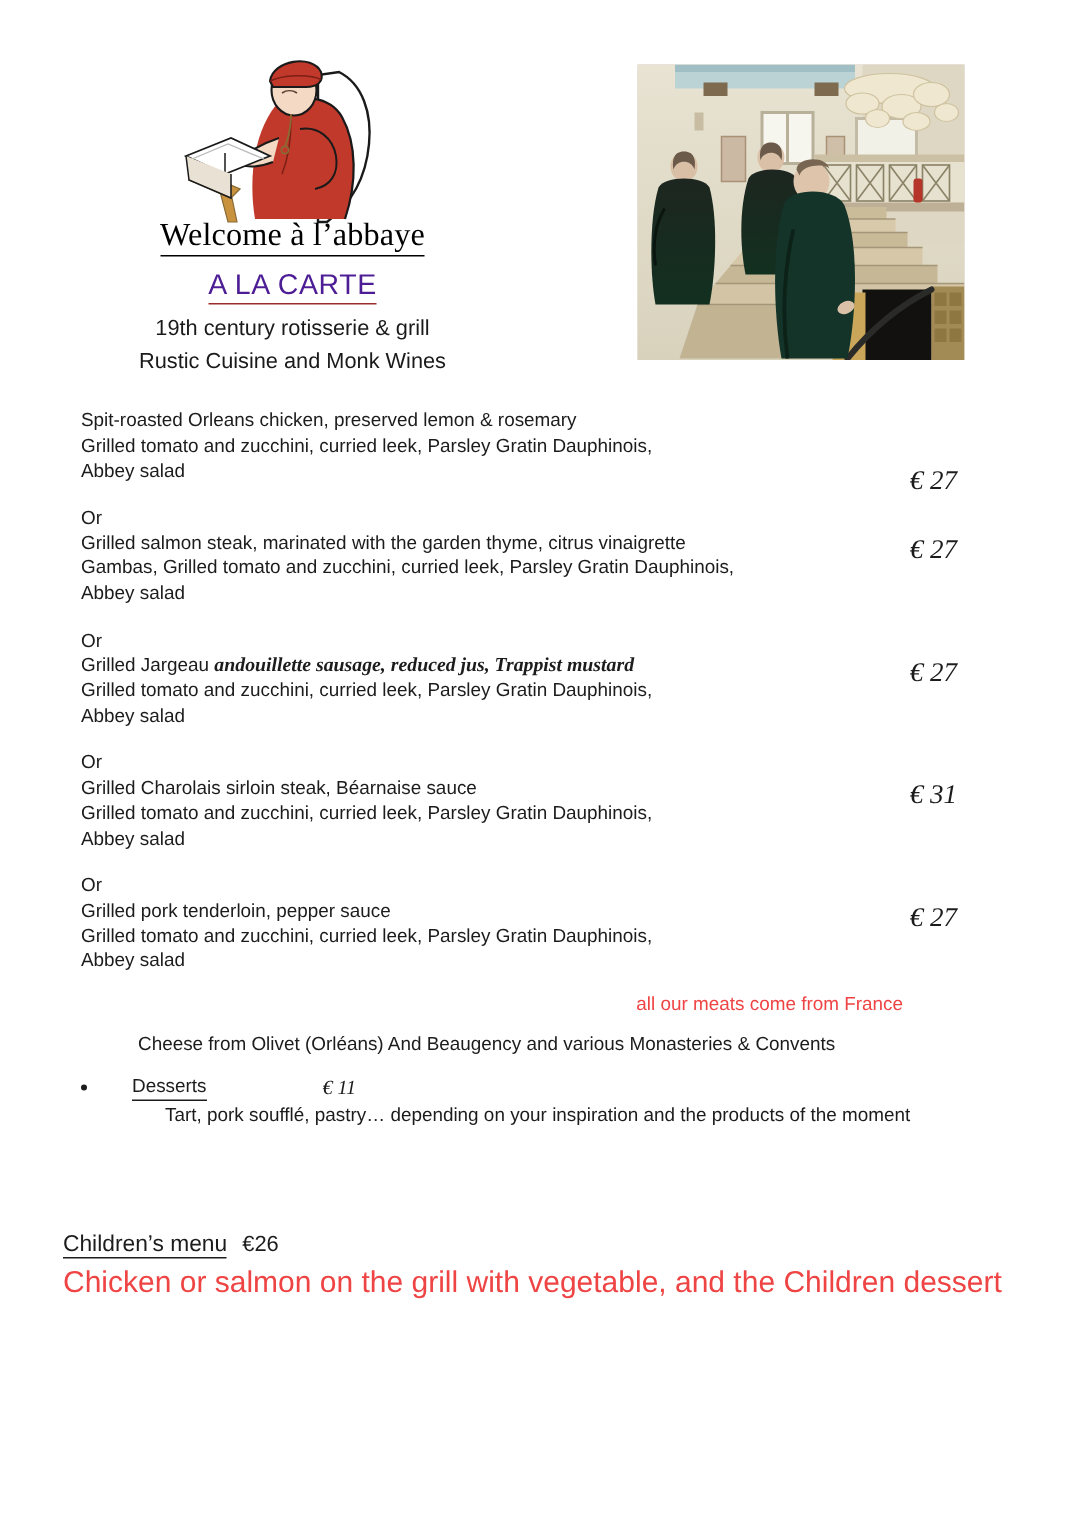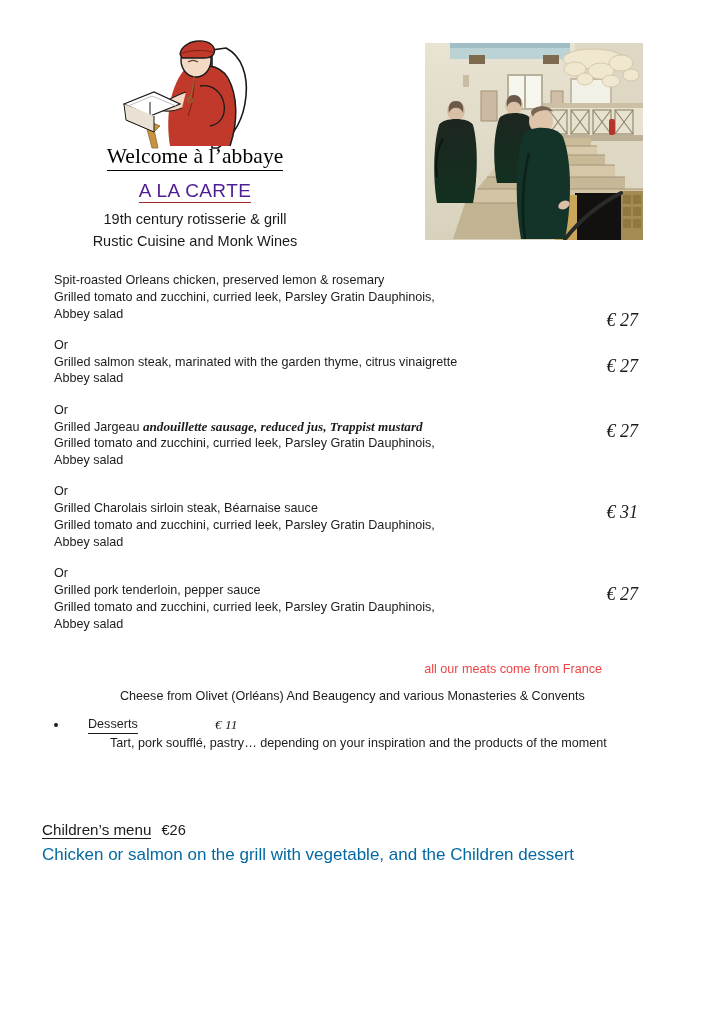--- a/index.html
+++ b/index.html
@@ -175,21 +175,21 @@
     position: absolute;
     left: 215px;
     top: 0;
     font-family: "Liberation Serif", serif;
     font-style: italic;
     font-size: 13.4px;
     line-height: 17px;
     color: #1c1c1c;
   }
   .extra-desc {
-    padding-left: 120px;
+    padding-left: 92px;
     font-size: 12.6px;
     line-height: 17px;
     color: #1c1c1c;
     margin-top: 1px;
     white-space: nowrap;
   }
   #desserts-desc { padding-left: 110px; }
 
   
   #children-menu {
@@ -210,23 +210,23 @@
     padding-bottom: 0px;
   }
   #children-price {
     font-size: 14.6px;
     line-height: 20px;
     color: #1c1c1c;
     margin-left: 10px;
   }
   #children-desc {
     margin-top: 4px;
-    font-size: 17px;
+    font-size: 20px;
     line-height: 20px;
-    color: #0369a1;
+    color: #ef4444;
     white-space: nowrap;
   }
 </style>
 </head>
 <body>
 
 <div id="header-area">
 
   <div id="logo-block">
     <svg id="logo-svg" width="160" height="122" viewBox="0 0 160 122" xmlns="http://www.w3.org/2000/svg">
@@ -401,20 +401,21 @@
       <div class="line">Grilled tomato and zucchini, curried leek, Parsley Gratin Dauphinois,</div>
       <div class="line">Abbey salad</div>
     </div>
     <div class="price p-row1">€ 27</div>
   </div>
 
   <div class="course">
     <div class="course-lines">
       <div class="line or">Or</div>
       <div class="line">Grilled salmon steak, marinated with the garden thyme, citrus vinaigrette</div>
+      <div class="line">Gambas, Grilled tomato and zucchini, curried leek, Parsley Gratin Dauphinois,</div>
       <div class="line">Abbey salad</div>
     </div>
     <div class="price p-row2">€ 27</div>
   </div>
 
   <div class="course">
     <div class="course-lines">
       <div class="line or">Or</div>
       <div class="line"><span>Grilled Jargeau </span><span class="bold-italic">andouillette sausage, reduced jus, Trappist mustard</span></div>
       <div class="line">Grilled tomato and zucchini, curried leek, Parsley Gratin Dauphinois,</div>

